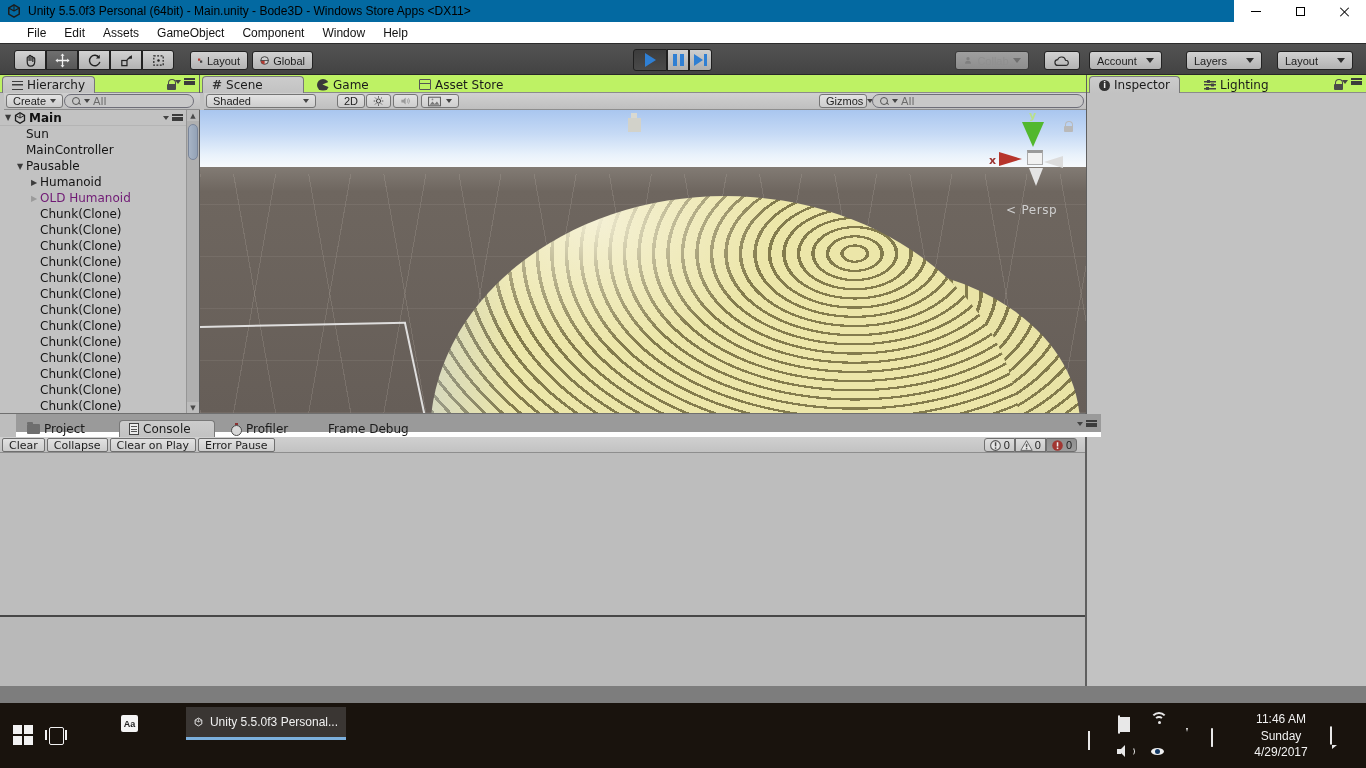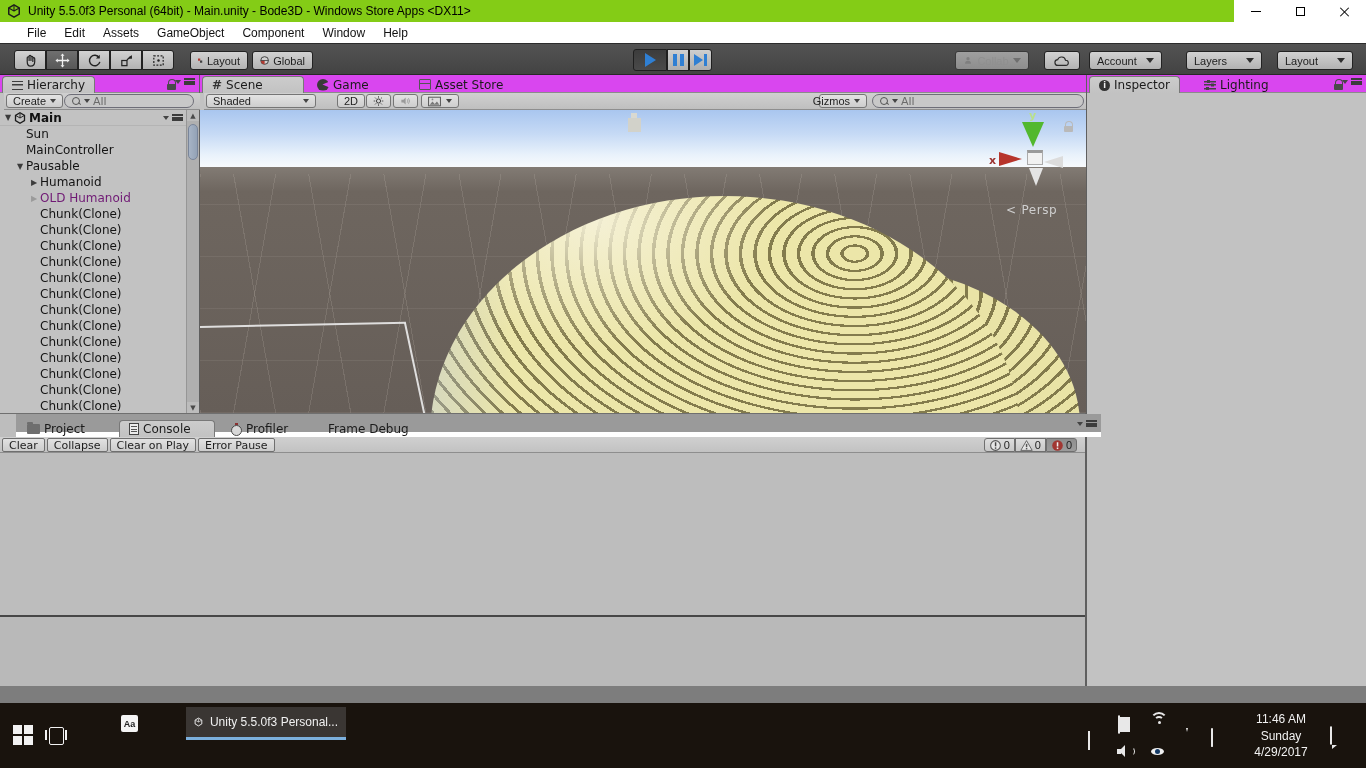--- a/index.html
+++ b/index.html
@@ -1,20 +1,20 @@
 <!DOCTYPE html>
 <html><head>
 <meta charset="utf-8">
 <style>
 *{margin:0;padding:0;box-sizing:border-box;}
 html,body{background:#000;}
 .screen{position:relative;width:1366px;height:768px;overflow:hidden;background:#808080;font-family:"DejaVu Sans",sans-serif;color:#111;}
 
 
-.titlebar{position:absolute;left:0;top:0;width:1366px;height:22px;background:#84cc16;font:12px "Liberation Sans",sans-serif;color:#000;}
+.titlebar{position:absolute;left:0;top:0;width:1366px;height:22px;background:#0369a1;font:12px "Liberation Sans",sans-serif;color:#000;}
 .tb-icon{position:absolute;left:7px;top:4px;width:14px;height:14px;}
 .tb-title{position:absolute;left:28px;top:4px;white-space:nowrap;}
 .winbtn{position:absolute;top:0;width:44px;height:22px;display:flex;align-items:center;justify-content:center;background:#fff;border:none;}
 .winbtn.min{right:88px}.winbtn.max{right:44px}.winbtn.close{right:0}
 .g-min{width:10px;height:1px;background:#000;display:block}
 .g-max{width:9px;height:9px;border:1px solid #000;display:block}
 .g-close{position:relative;width:11px;height:11px;display:block}
 .g-close::before,.g-close::after{content:"";position:absolute;left:5px;top:0;width:1px;height:12px;background:#000}
 .g-close::before{transform:rotate(45deg)}.g-close::after{transform:rotate(-45deg)}
 
@@ -39,21 +39,21 @@
 .icon-step{display:flex;align-items:center;gap:1px}
 .icon-step b{width:0;height:0;border-left:9px solid #2f7fd3;border-top:6px solid transparent;border-bottom:6px solid transparent;display:block}
 .icon-step i{display:block;width:3px;height:12px;background:#2f7fd3}
 .dd-arrow{width:0;height:0;border-left:4px solid transparent;border-right:4px solid transparent;border-top:5px solid #2e2e2e;display:inline-block;}
 .lblbtn.disabled{color:#8f8f8f;background:linear-gradient(#9f9f9f,#8d8d8d);border-color:#3a3a3a;}
 .lblbtn.disabled .dd-arrow{border-top-color:#6f6f6f}
 .spread{justify-content:space-between}
 
 
 .panel{position:absolute;background:#c2c2c2;}
-.tabstrip{position:absolute;left:0;top:0;width:100%;height:18px;background:#d946ef;border-bottom:1px solid #8b8b8b;}
+.tabstrip{position:absolute;left:0;top:0;width:100%;height:18px;background:#bef264;border-bottom:1px solid #8b8b8b;}
 .tab{position:absolute;top:1px;height:17px;display:flex;align-items:center;gap:4px;padding:0 9px;font-size:12px;color:#1b1b1b;white-space:nowrap;}
 .tab.active{background:linear-gradient(#cccccc,#c2c2c2);border:1px solid #787878;border-bottom:none;border-radius:4px 4px 0 0;}
 .panebar{position:absolute;left:4px;height:17px;width:100%;background:linear-gradient(#d0d0d0,#bfbfbf);border-bottom:1px solid #8e8e8e;}
 .minibtn{position:absolute;height:14px;border:1px solid #757575;background:linear-gradient(#e3e3e3,#cdcdcd);border-radius:3px;display:flex;align-items:center;gap:4px;font-size:11px;color:#222;padding:0 6px;}
 .searchpill{position:absolute;height:14px;border:1px solid #6e6e78;border-radius:8px;background:#c8c8c8;display:flex;align-items:center;gap:3px;font-size:11px;color:#6b6b6b;padding:0 7px;}
 .mag{position:relative;width:9px;height:9px;flex:none}
 .mag::before{content:"";position:absolute;left:0;top:0;width:6px;height:6px;border:1.3px solid #555;border-radius:50%;}
 .mag::after{content:"";position:absolute;left:6px;top:6px;width:3px;height:1.4px;background:#555;transform:rotate(45deg);}
 .tiny-dd{width:0;height:0;border-left:3px solid transparent;border-right:3px solid transparent;border-top:4px solid #444;display:inline-block;}
 .panemenu{position:absolute;display:flex;align-items:center;gap:3px;}
@@ -452,21 +452,21 @@
           </svg>
       </button>
       <button class="minibtn" style="left:217px;top:1px;width:38px;justify-content:flex-start;gap:5px">
         <svg width="14" height="11" viewBox="0 0 16 12">
             <rect x=".7" y=".7" width="14.6" height="10.6" fill="#dcdcdc" stroke="#555" stroke-width="1.2"></rect>
             <path d="M2 10l3.5-4 2.8 3L11 6l3 4z" fill="#777"></path>
             <circle cx="5.5" cy="3.5" r="1.1" fill="#888"></circle>
           </svg>
         <span class="tiny-dd"></span>
       </button>
-      <button class="minibtn" style="left:615px;top:1px;width:48px;justify-content:flex-end">
+      <button class="minibtn" style="left:615px;top:1px;width:48px;justify-content:space-between">
         <span>Gizmos</span>
         <span class="tiny-dd"></span>
       </button>
       <div class="searchpill" style="left:668px;top:1px;width:212px">
         <span class="mag"></span>
           <span class="tiny-dd"></span>
         <span>All</span>
       </div>
     </div>
     <div class="viewport">

